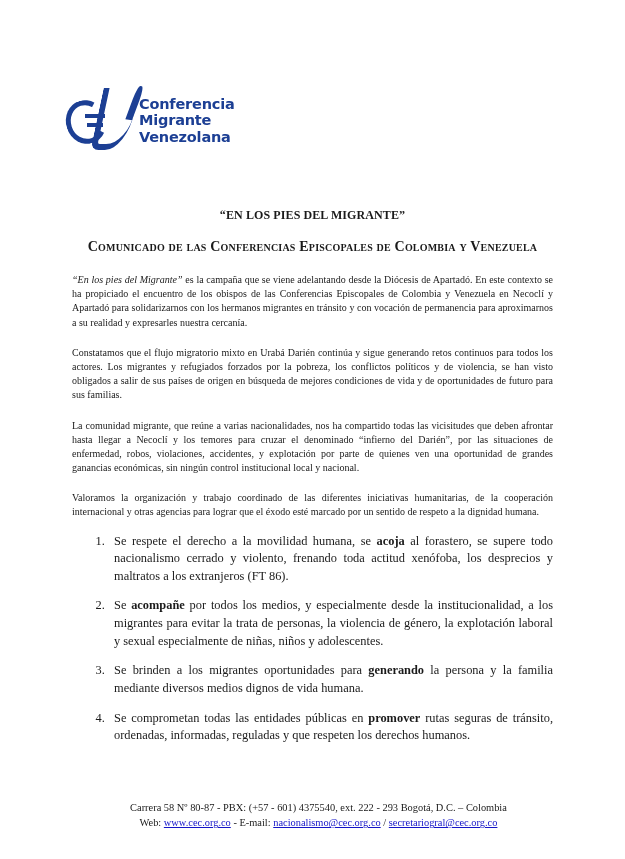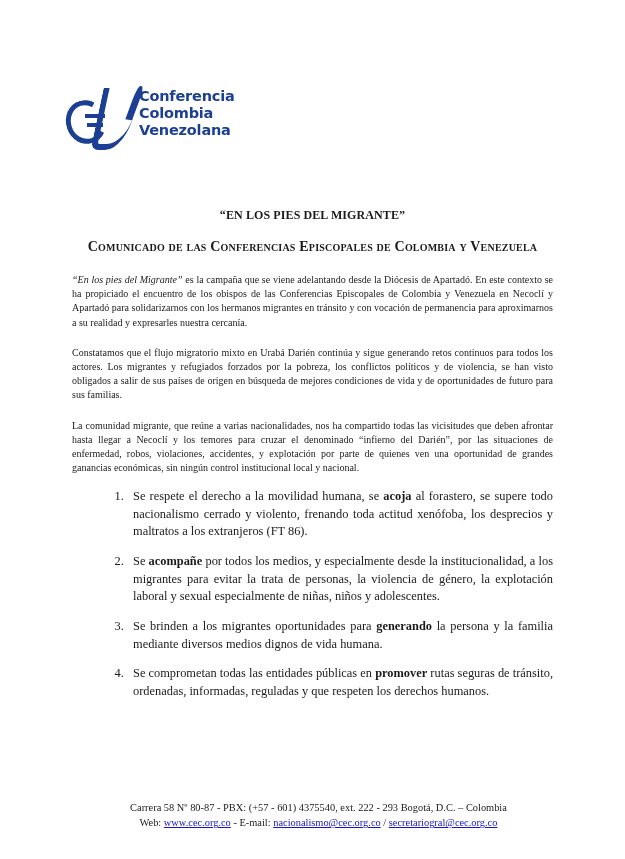--- a/index.html
+++ b/index.html
@@ -89,21 +89,21 @@
     font-style: italic;
     font-size: 10.5px;
     color: #3a3332;
     margin-top: 6px;
     letter-spacing: 0.4px;
     white-space: nowrap;
   }
 
   .logo-right {
     display: flex;
-    align-items: flex-start;
+    align-items: flex-end;
     gap: 7px;
     position: relative;
     top: 2px;
     right: 6px;
   }
   .cev-mark {
     position: relative;
     width: 66px;
     height: 58px;
   }
@@ -202,21 +202,20 @@
   ol.numbered {
     margin: 4px 0 0 0;
     padding-left: 36px;
   }
   ol.numbered li {
     font-size: 12.4px;
     line-height: 1.42;
     text-align: justify;
     margin-bottom: 12px;
     padding-left: 6px;
-    margin-left: 19px;
   }
 
   
   .footer {
     position: absolute;
     left: 12px;
     right: 0;
     bottom: 28px;
     text-align: center;
     font-size: 10.4px;
@@ -243,35 +242,36 @@
 
     <div class="logo-right">
       <div class="cev-mark">
         <div class="c-arc"></div>
         <div class="e-bar"></div>
         <div class="e-bar2"></div>
         <div class="v-swoosh"></div>
       </div>
       <div class="cev-text">
         <div>Conferencia</div>
-        <div>Colombia</div>
+        <div>Migrante</div>
         <div>Venezolana</div>
       </div>
     </div>
 
   </div>
 
   <div class="doc-title">“EN LOS PIES DEL MIGRANTE”</div>
   <div class="doc-subtitle">Comunicado de las Conferencias Episcopales de Colombia y Venezuela</div>
 
   <div class="body-copy">
     <div id="paragraphs">
         <p class="para"><em>“En los pies del Migrante”</em><span> es la campaña que se viene adelantando desde la Diócesis de Apartadó. En este contexto se ha propiciado el encuentro de los obispos de las Conferencias Episcopales de Colombia y Venezuela en Necoclí y Apartadó para solidarizarnos con los hermanos migrantes en tránsito y con vocación de permanencia para aproximarnos a su realidad y expresarles nuestra cercanía.</span></p>
         <p class="para"><span>Constatamos que el flujo migratorio mixto en Urabá Darién continúa y sigue generando retos continuos para todos los actores. Los migrantes y refugiados forzados por la pobreza, los conflictos políticos y de violencia, se han visto obligados a salir de sus países de origen en búsqueda de mejores condiciones de vida y de oportunidades de futuro para sus familias.</span></p>
         <p class="para"><span>La comunidad migrante, que reúne a varias nacionalidades, nos ha compartido todas las vicisitudes que deben afrontar hasta llegar a Necoclí y los temores para cruzar el denominado “infierno del Darién”, por las situaciones de enfermedad, robos, violaciones, accidentes, y explotación por parte de quienes ven una oportunidad de grandes ganancias económicas, sin ningún control institucional local y nacional.</span></p>
+        <p class="para"><span>Valoramos la organización y trabajo coordinado de las diferentes iniciativas humanitarias, de la cooperación internacional y otras agencias para lograr que el éxodo esté marcado por un sentido de respeto a la dignidad humana.</span></p>
       </div>
     <ol class="numbered" id="numbered-list">
         <li><span>Se respete el derecho a la movilidad humana, se </span><b>acoja</b><span> al forastero, se supere todo nacionalismo cerrado y violento, frenando toda actitud xenófoba, los desprecios y maltratos a los extranjeros (FT 86).</span></li>
         <li><span>Se </span><b>acompañe</b><span> por todos los medios, y especialmente desde la institucionalidad, a los migrantes para evitar la trata de personas, la violencia de género, la explotación laboral y sexual especialmente de niñas, niños y adolescentes.</span></li>
         <li><span>Se brinden a los migrantes oportunidades para </span><b>generando</b><span> la persona y la familia mediante diversos medios dignos de vida humana.</span></li>
         <li><span>Se comprometan todas las entidades públicas en </span><b>promover</b><span> rutas seguras de tránsito, ordenadas, informadas, reguladas y que respeten los derechos humanos.</span></li>
       </ol>
   </div>
 
   <div class="footer">

